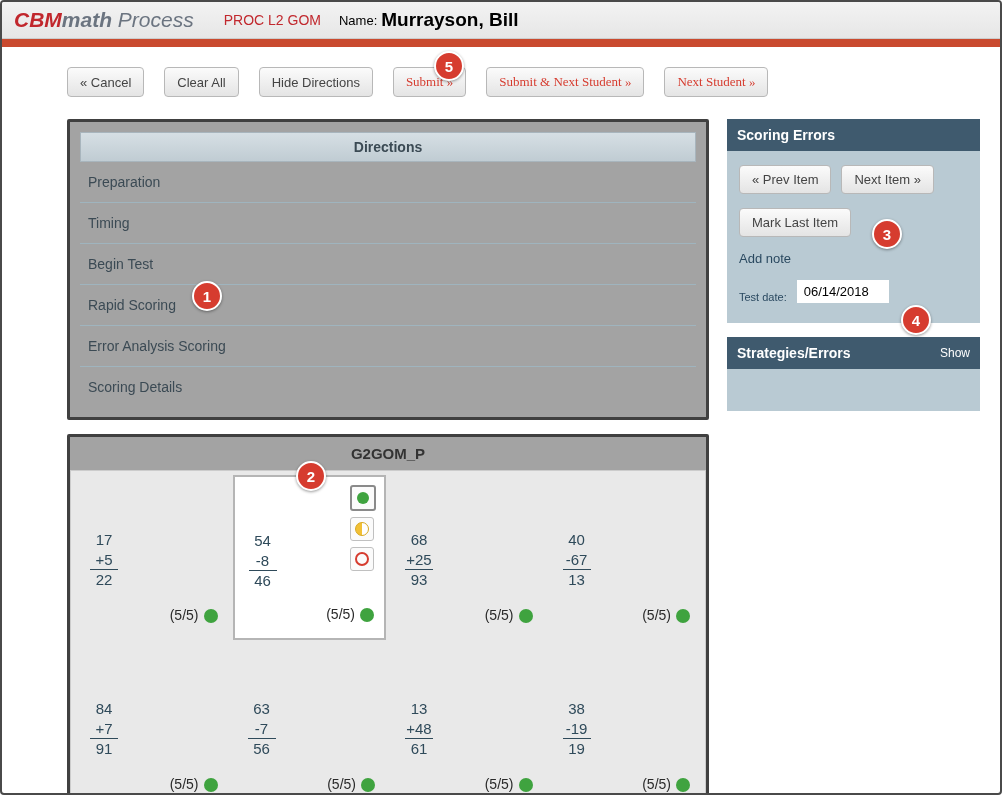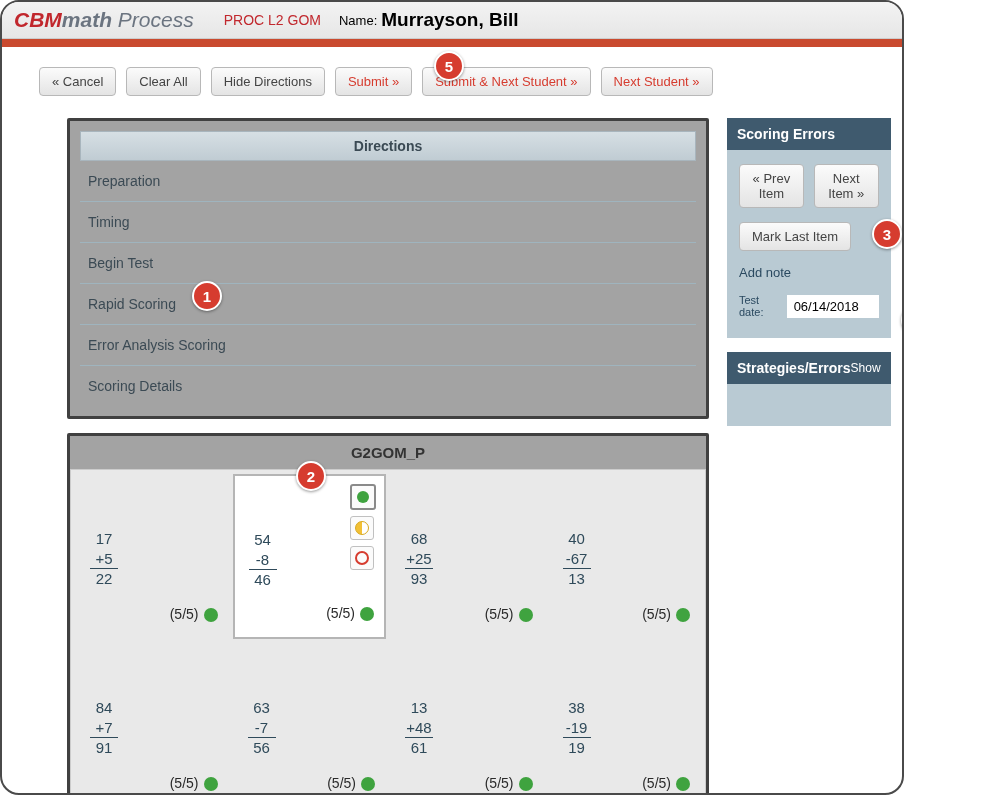--- a/index.html
+++ b/index.html
@@ -1,28 +1,28 @@
 <!DOCTYPE html>
 <html><head>
 <meta charset="utf-8">
 <style>
 html,body{margin:0;padding:0;font-family:"Helvetica Neue",Arial,sans-serif;background:#fff;}
-.frame{width:904px;height:795px;border:2px solid #4a4a4a;border-radius:19px;box-sizing:border-box;position:relative;overflow:hidden;}
+.frame{width:1002px;height:795px;border:2px solid #4a4a4a;border-radius:4px;box-sizing:border-box;position:relative;overflow:hidden;}
 .header-bar{background:linear-gradient(#f3f3f3,#e6e6e6);border-bottom:1px solid #ccc;padding:6px 12px;display:flex;align-items:center;font-size:21px;}
 .brand{font-family:"Arial Black",sans-serif;font-style:italic;font-size:21px;}
 .brand .red{color:#c1272d;font-weight:900;}
 .brand .grey{color:#6b7480;font-weight:900;}
 .brand .proc{color:#6b7480;font-weight:400;font-style:italic;}
 .proc-code{color:#c1272d;font-size:14px;font-weight:500;margin-left:30px}
 .name-label{color:#000;font-size:13px;margin-left:18px}
 .name-val{color:#000;font-size:19px;font-weight:700;margin-left:4px}
 .orange-stripe{height:8px;background:#c94a2f;}
-.toolbar{padding:20px 37px 12px;display:flex;gap:10px;position:relative;}
+.toolbar{padding:20px 65px 12px;display:flex;gap:20px;position:relative;}
 .btn{background:linear-gradient(#fbfbfb,#e4e4e4);border:1px solid #b8b8b8;border-radius:4px;padding:6px 12px;font-size:13px;color:#444;cursor:pointer;}
-.btn.danger{color:#d63c2f;font-weight:500;}
+.btn.danger{color:#d63c2f;font-weight:500;font-family:Liberation Serif, serif;}
 .content{padding:10px 20px 20px 65px;display:flex;gap:18px;align-items:flex-start;}
 .left-col{flex:0 0 642px;}
 .right-col{flex:1;}
 .panel{background:#a3a3a3;border:3px solid #404040;border-radius:2px;padding:10px;}
 .dir-header{background:linear-gradient(#d6dfe4,#c0ccd3);border:1px solid #a8b5bd;padding:6px;text-align:center;font-weight:700;font-size:14px;color:#3b4a54;}
 .dir-item{background:transparent;border-bottom:1px solid #9fb4be;padding:12px 8px;font-size:14px;color:#3b4a54;cursor:pointer;display:flex;align-items:center;}
 .score-grid{margin-top:14px;}
 .grid-title{font-weight:700;font-size:15px;padding:8px;text-align:center;color:#333;}
 .grid-body{background:#e9e9e9;border:1px solid #ccc;padding:4px;display:grid;grid-template-columns:repeat(4,1fr);gap:4px;}
 .prob{background:#e9e9e9;border:1px solid #e9e9e9;height:165px;position:relative;box-sizing:border-box;}

